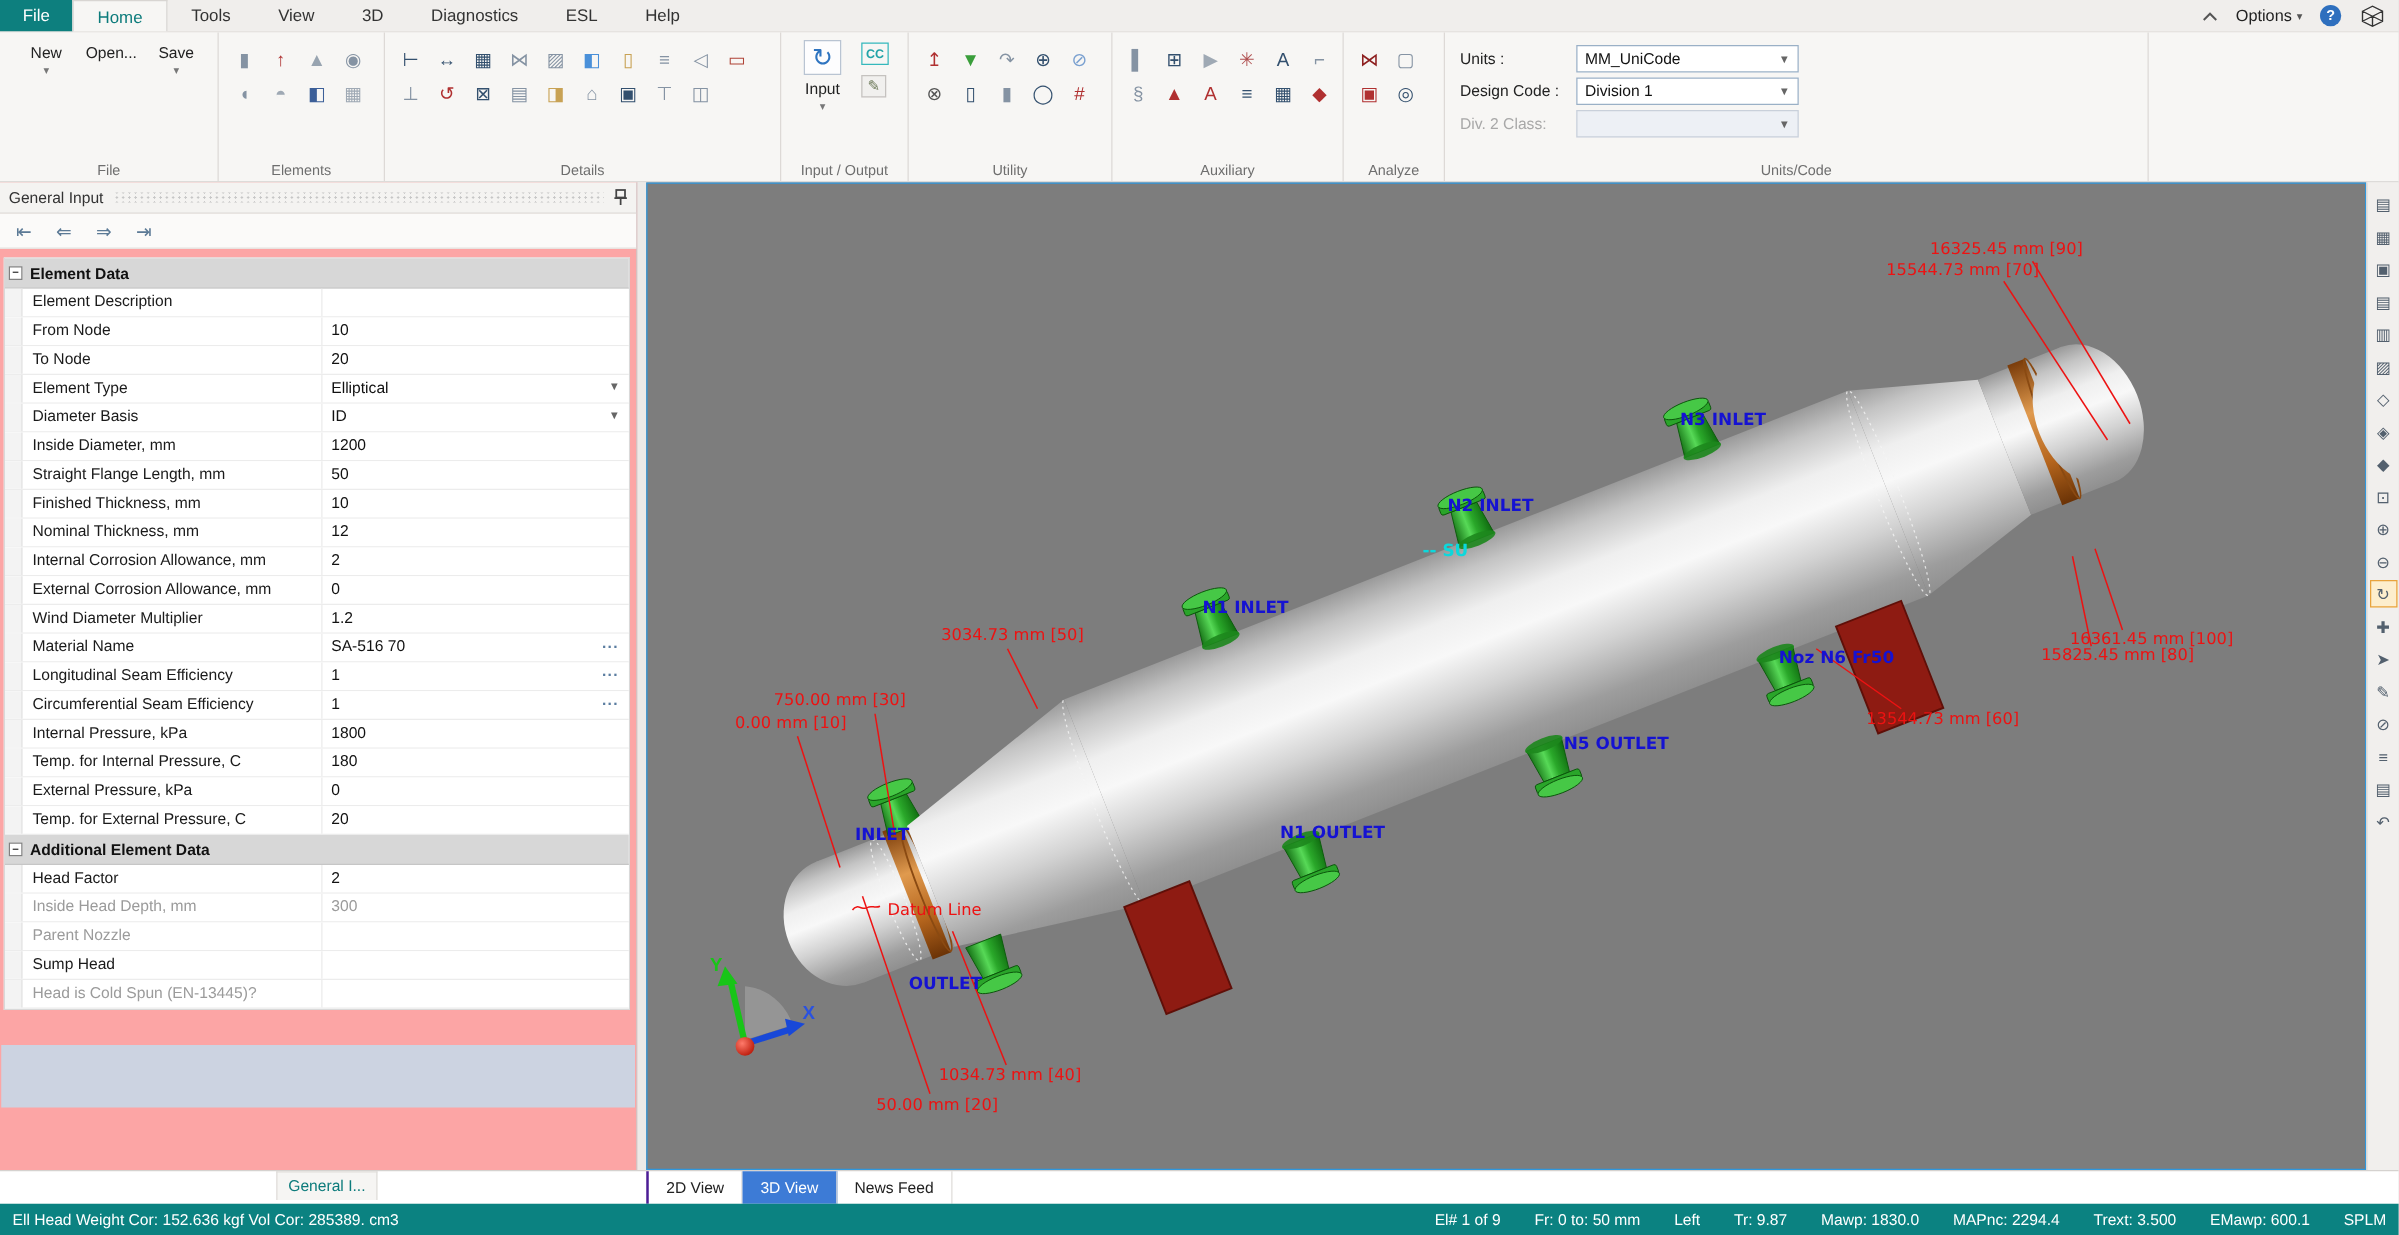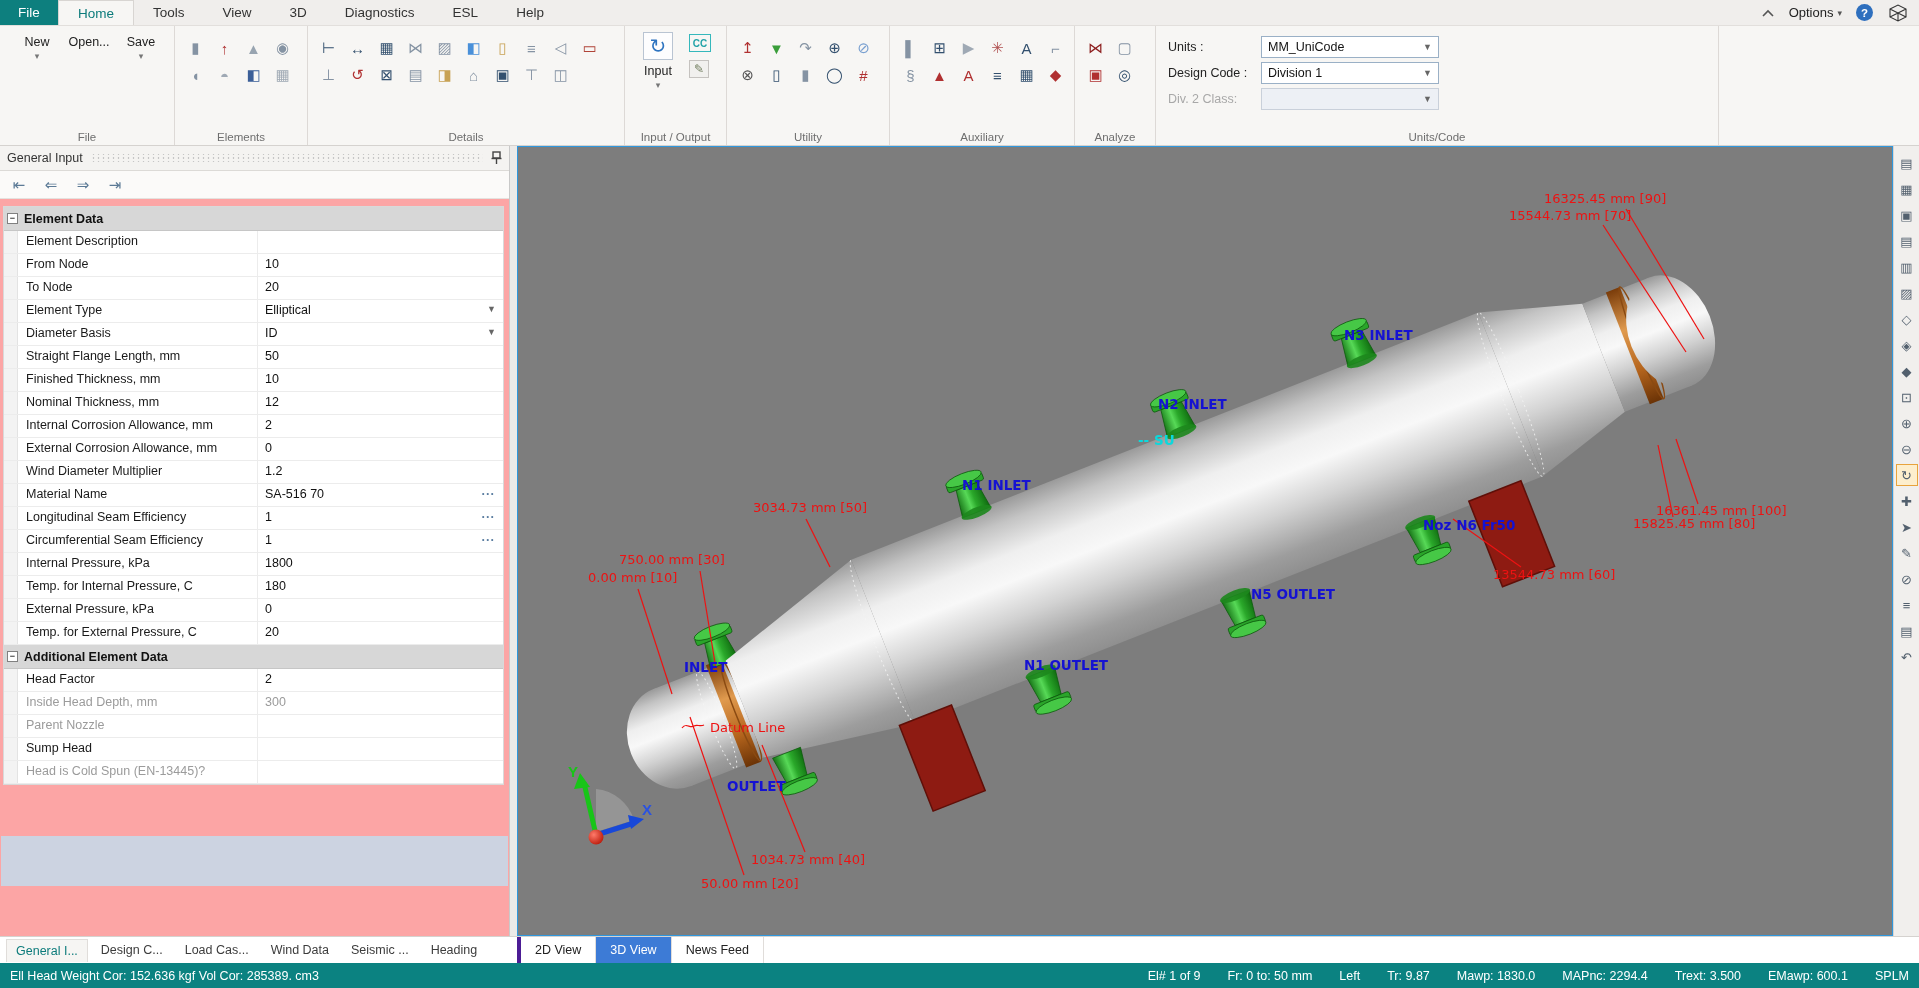--- a/index.html
+++ b/index.html
@@ -89,24 +89,24 @@
   text.axX { fill:#2a52e0; font-size:15px; font-weight:bold; }
   line.lead { stroke:#ed1212; stroke-width:1.2; }
 
   
   .right-toolbar { position:absolute; left:1893px; top:0; width:26px; height:790px; background:#f1efed; border-left:1px solid #d8d5d2; display:flex; flex-direction:column; align-items:center; padding-top:6px; }
   .rtic { width:22px; height:22px; margin-bottom:4px; display:flex; align-items:center; justify-content:center; font-size:13px; color:#53606e; cursor:pointer; }
   .rtic.hl { border:1px solid #e8a33d; background:#fdeecd; }
 
   
   .tabs-row { position:absolute; left:0; top:936px; width:1919px; height:27px; background:#fff; border-top:1px solid #d5d2cf; display:flex; }
-  .file-tabs { width:517px; display:flex; align-items:center; padding-left:6px; gap:4px; }
+  .file-tabs { width:517px; display:flex; align-items:center; padding-left:6px; gap:4px;flex-direction:column; }
   .ftab { font-size:12.5px; color:#3c3c3c; padding:4px 9px; cursor:pointer; white-space:nowrap; }
   .ftab.active { color:#0c7b7b; background:#f6f5f3; border:1px solid #e0ddda; border-bottom:none; }
-  .view-tabs { display:flex; align-items:center; border-left:4px solid #4c1d95; }
+  .view-tabs { display:flex; align-items:center; border-left:2px solid #4c1d95; }
   .vtab { font-size:12.5px; color:#222; padding:6px 14px; border-right:1px solid #e0ddda; display:flex; align-items:center; cursor:pointer; }
   .vtab.active { background:#3d7bd6; color:#fff; }
 
   
   .statusbar { position:absolute; left:0; top:963px; width:1919px; height:25px; background:#0b8281; color:#fff; font-size:12.5px; display:flex; align-items:center; padding:0 10px; }
   .sb-right { margin-left:auto; display:flex; gap:27px; }
 </style>
 </head>
 <body>
 
@@ -376,20 +376,26 @@
             </div>
 
             <div class="prow dropdown">
               <div class="pgut"></div>
               <div class="plab">Diameter Basis</div>
               <div class="pval"><span class="pvtext">ID</span></div>
               <span class="pdd">▼</span>
 
             </div>
 
+            <div class="prow">
+              <div class="pgut"></div>
+              <div class="plab">Inside Diameter, mm</div>
+              <div class="pval"><span class="pvtext">1200</span></div>
+
+            </div>
 
             <div class="prow">
               <div class="pgut"></div>
               <div class="plab">Straight Flange Length, mm</div>
               <div class="pval"><span class="pvtext">50</span></div>
 
             </div>
 
             <div class="prow">
               <div class="pgut"></div>

